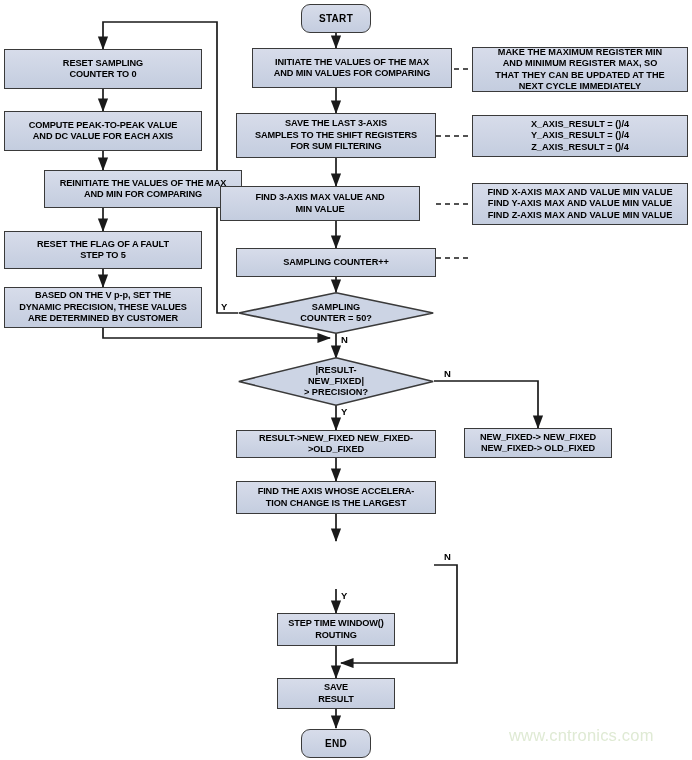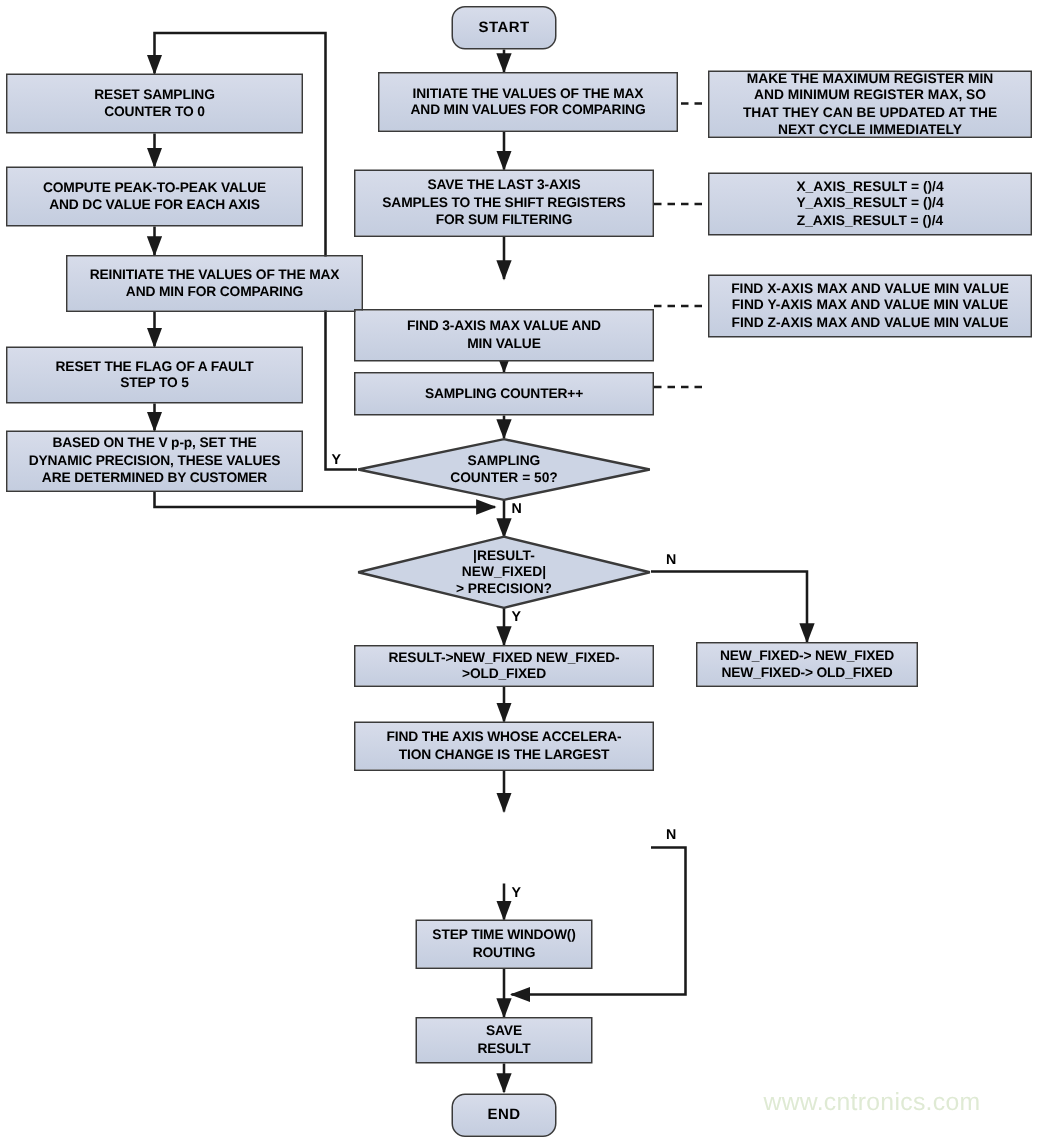--- a/index.html
+++ b/index.html
@@ -181,21 +181,21 @@
 DYNAMIC PRECISION, THESE VALUES
 ARE DETERMINED BY CUSTOMER</div>
 
   <div class="node" style="left:236px; top:48px; width:200px; height:40px;margin-left:16px;">INITIATE THE VALUES OF THE MAX
 AND MIN VALUES FOR COMPARING</div>
 
   <div class="node" style="left:236px; top:113px; width:200px; height:45px;">SAVE THE LAST 3-AXIS
 SAMPLES TO THE SHIFT REGISTERS
 FOR SUM FILTERING</div>
 
-  <div class="node" style="left:236px; top:186px; width:200px; height:35px;margin-top:20px;">FIND 3-AXIS MAX VALUE AND
+  <div class="node" style="left:220px; top:186px; width:200px; height:35px;">FIND 3-AXIS MAX VALUE AND
 MIN VALUE</div>
 
   <div class="node" style="left:236px; top:248px; width:200px; height:29px;">SAMPLING COUNTER++</div>
 
   <div class="node" style="left:236px; top:430px; width:200px; height:28px;">RESULT-&gt;NEW_FIXED NEW_FIXED-
 &gt;OLD_FIXED</div>
 
   <div class="node" style="left:236px; top:481px; width:200px; height:33px;">FIND THE AXIS WHOSE ACCELERA-
 TION CHANGE IS THE LARGEST</div>
 

